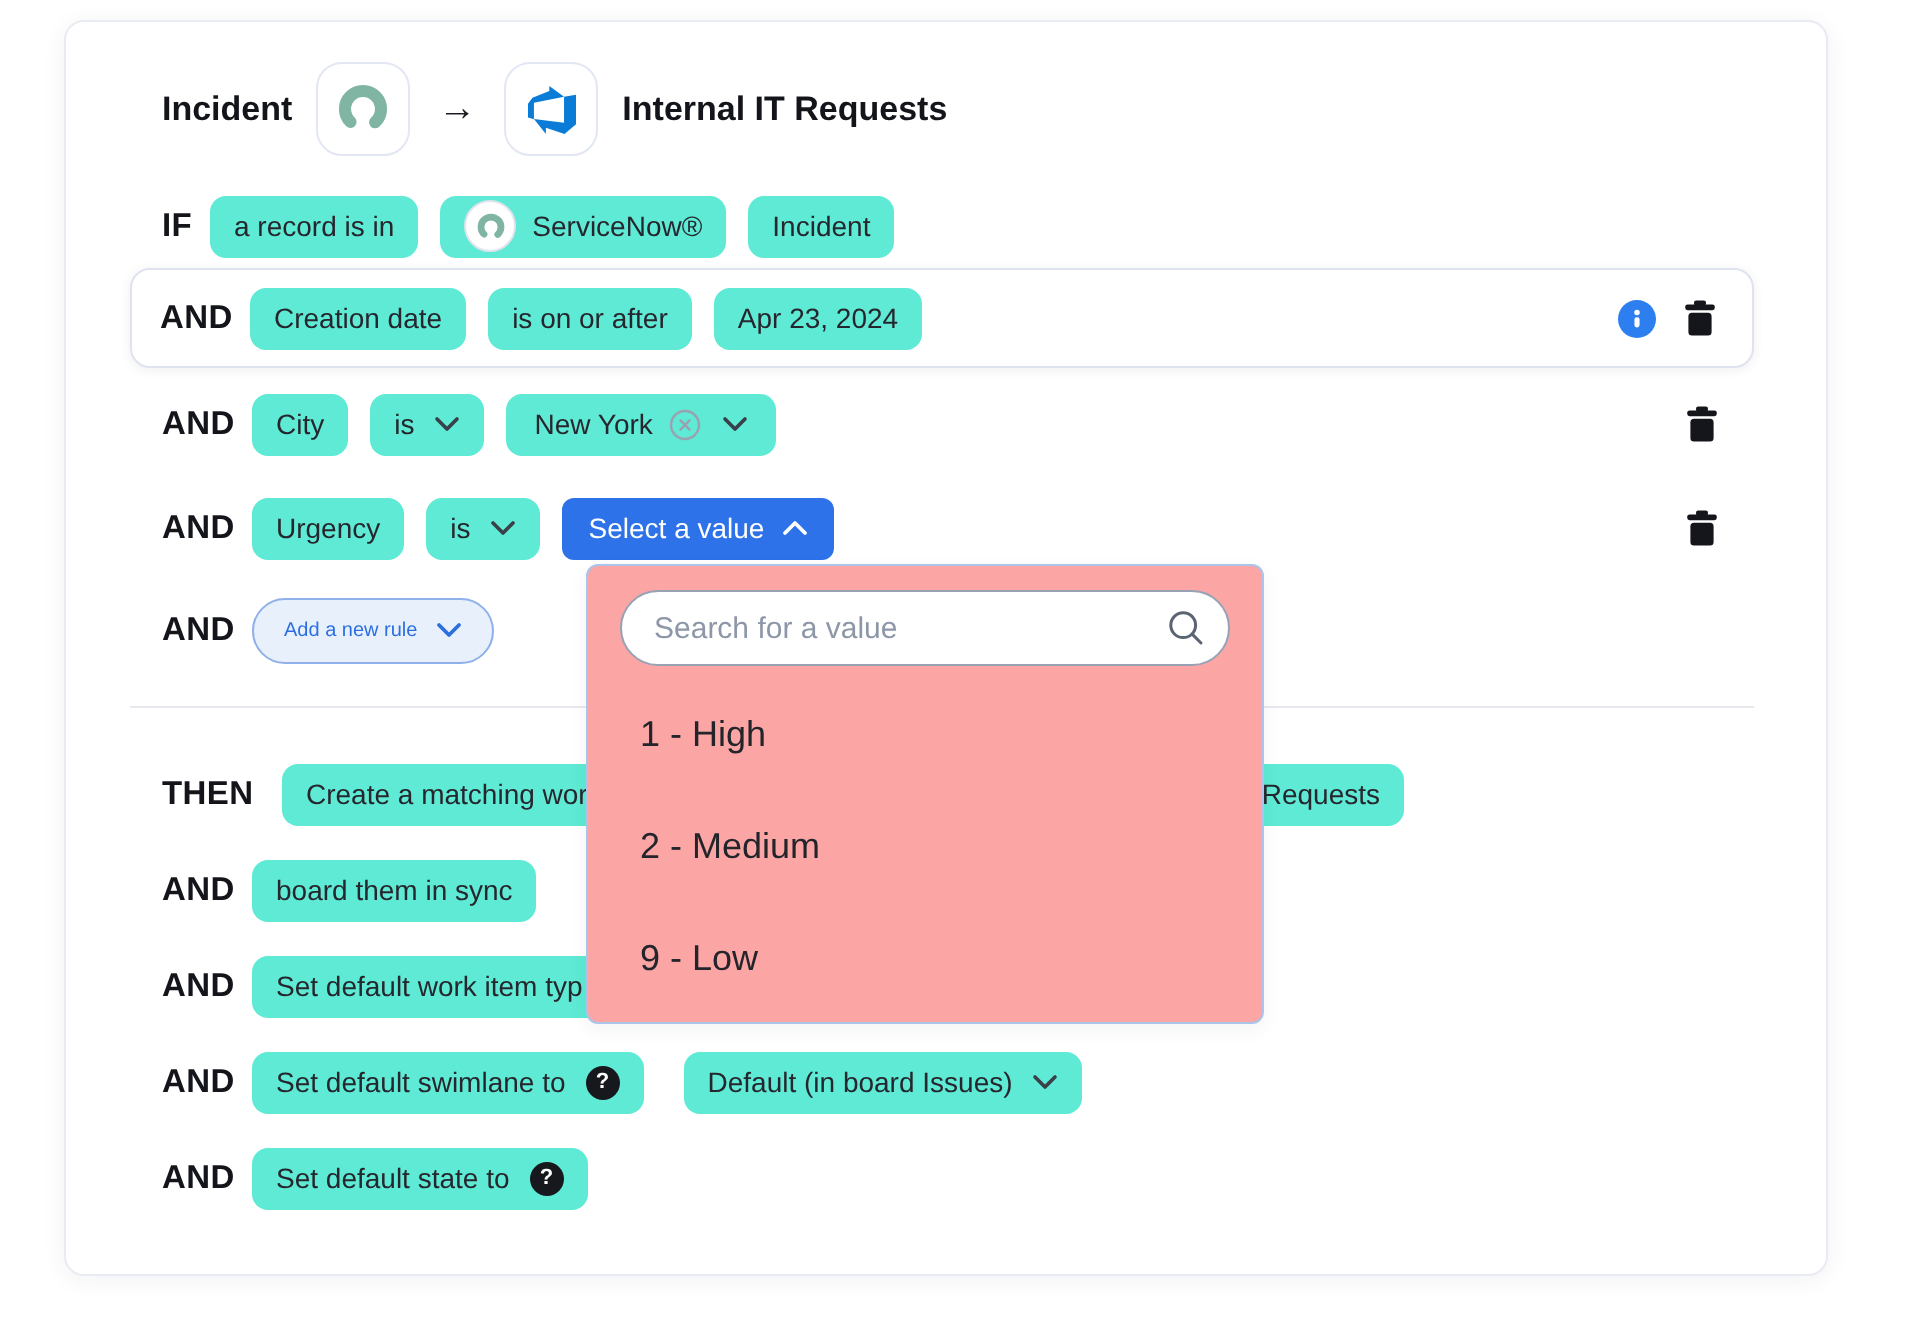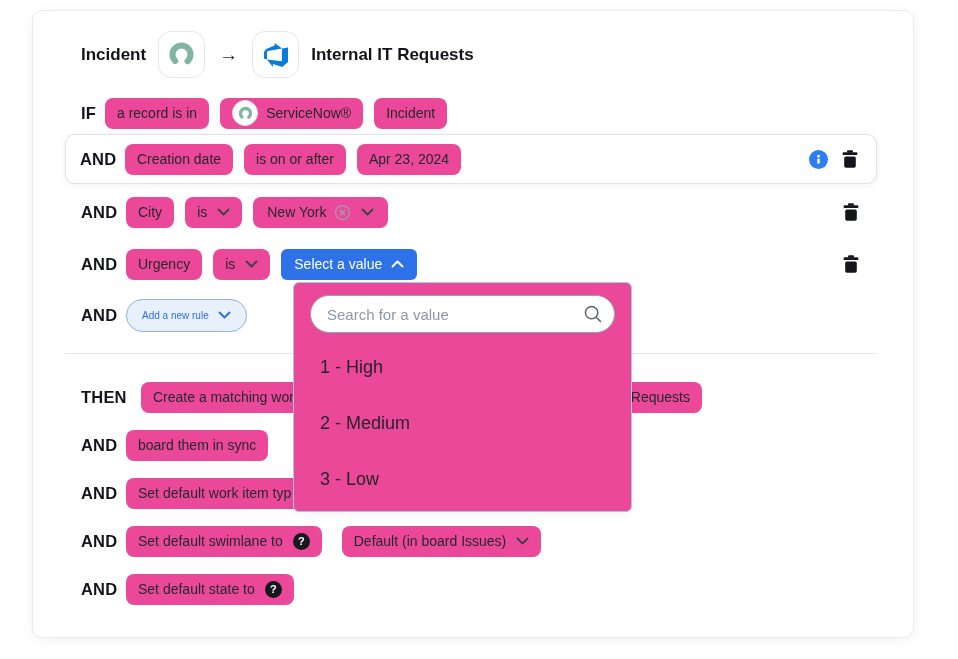--- a/index.html
+++ b/index.html
@@ -7,21 +7,21 @@
   .canvas{position:relative;width:958px;height:659px;background:#ffffff;overflow:hidden;}
   .card{position:absolute;left:32px;top:10px;width:880px;height:626px;background:#fff;
         border:1px solid #e9ebf3;border-radius:10px;box-shadow:0 2px 12px rgba(25,30,60,.06);}
   .row{position:absolute;left:0;right:0;display:flex;align-items:center;
        padding:0 54px 0 48px;height:32px;}
   .kw{font-weight:bold;font-size:16.5px;color:#14151b;letter-spacing:.2px;flex:0 0 auto;}
   .kw-and{width:45px;}
   .kw-if{width:24px;}
   .kw-then{width:60px;}
   .chips{display:flex;align-items:center;gap:11px;}
-  .chip{display:flex;align-items:center;gap:8px;background:#ec4899;border-radius:8px;
+  .chip{display:flex;align-items:center;gap:8px;background:#5eead4;border-radius:8px;
         height:31px;padding:0 12px;font-size:14px;color:#26272e;white-space:nowrap;}
   .chip .chev{display:inline-flex;margin-left:2px;}
   .hl-card{position:absolute;left:32px;top:123px;width:812px;height:50px;background:#fff;
            border:1px solid #dfe3ee;border-radius:10px;box-shadow:0 1px 6px rgba(25,30,60,.07);
            display:flex;align-items:center;padding:0 18px 0 14px;box-sizing:border-box;}
   .hl-card .kw{width:45px;}
   .spacer{margin-left:auto;}
   .icon-btn{display:inline-flex;align-items:center;justify-content:center;cursor:pointer;border:none;background:none;padding:0;}
   .trash{margin-left:14px;}
   .hdr{position:absolute;top:20px;left:48px;display:flex;align-items:center;gap:12px;height:47px;}
@@ -29,21 +29,21 @@
   .tool-box{width:47px;height:47px;border:1px solid #e2e7f3;border-radius:13px;background:#fff;
             display:flex;align-items:center;justify-content:center;box-sizing:border-box;}
   .arrow{font-size:19px;color:#1b1c22;padding:0 2px;}
   .sn-circle{width:24px;height:24px;border-radius:50%;border:1px solid #dfe3ec;background:#fff;
              display:flex;align-items:center;justify-content:center;}
   .btn-blue{display:flex;align-items:center;gap:9px;background:#2d72e8;color:#fff;font-weight:normal;
             font-size:14px;height:31px;padding:0 13px;border-radius:6px;border:none;cursor:pointer;}
   .btn-add{display:flex;align-items:center;gap:9px;background:#e8f0fc;color:#2d6fe0;font-weight:normal;
            font-size:10px;height:33px;padding:0 15px;border-radius:17px;border:1px solid #8fb0e8;cursor:pointer;}
   .divider{position:absolute;left:32px;width:812px;height:1px;background:#e6e8ee;top:342px;}
-  .dd{position:absolute;left:260px;top:271px;width:337px;height:228px;background:#ec4899;
+  .dd{position:absolute;left:260px;top:271px;width:337px;height:228px;background:#fca5a5;
       border:1px solid #aac4ea;border-radius:6px;z-index:20;box-shadow:0 3px 10px rgba(25,30,60,.05);}
   .dd-search{position:absolute;left:16px;top:12px;width:305px;height:38px;box-sizing:border-box;
              border:1px solid #97a3b5;border-radius:20px;padding:0 40px 0 16px;font-size:15px;
              color:#3a3f4a;background:#fff;outline:none;font-family:"Liberation Sans",sans-serif;}
   .dd-search::placeholder{color:#8d97a7;}
   .dd-mag{position:absolute;right:28px;top:21px;}
   .dd-opt{position:absolute;left:26px;height:26px;display:flex;align-items:center;
           font-size:18px;color:#23252b;cursor:pointer;}
   .then-chip{width:561px;box-sizing:border-box;justify-content:space-between;}
   .help{width:17px;height:17px;border-radius:50%;background:#17181d;color:#fff;font-size:11px;
@@ -274,17 +274,17 @@
     <div class="dd">
       <input class="dd-search" type="text" placeholder="Search for a value" style="">
       <span class="dd-mag">
         <svg width="20" height="20" viewBox="0 0 20 20">
           <circle cx="8.6" cy="8.6" r="6.2" fill="none" stroke="#5b6572" stroke-width="1.5"></circle>
           <path d="M13.2 13.2l4.3 4.3" stroke="#5b6572" stroke-width="1.5" stroke-linecap="round"></path>
         </svg>
       </span>
       <div class="dd-opt" style="top:71px;">1 - High</div>
       <div class="dd-opt" style="top:127px;">2 - Medium</div>
-      <div class="dd-opt" style="top:183px;">3 - Low</div>
+      <div class="dd-opt" style="top:183px;">9 - Low</div>
     </div>
 
   </div>
 </div>
 
 </body></html>

